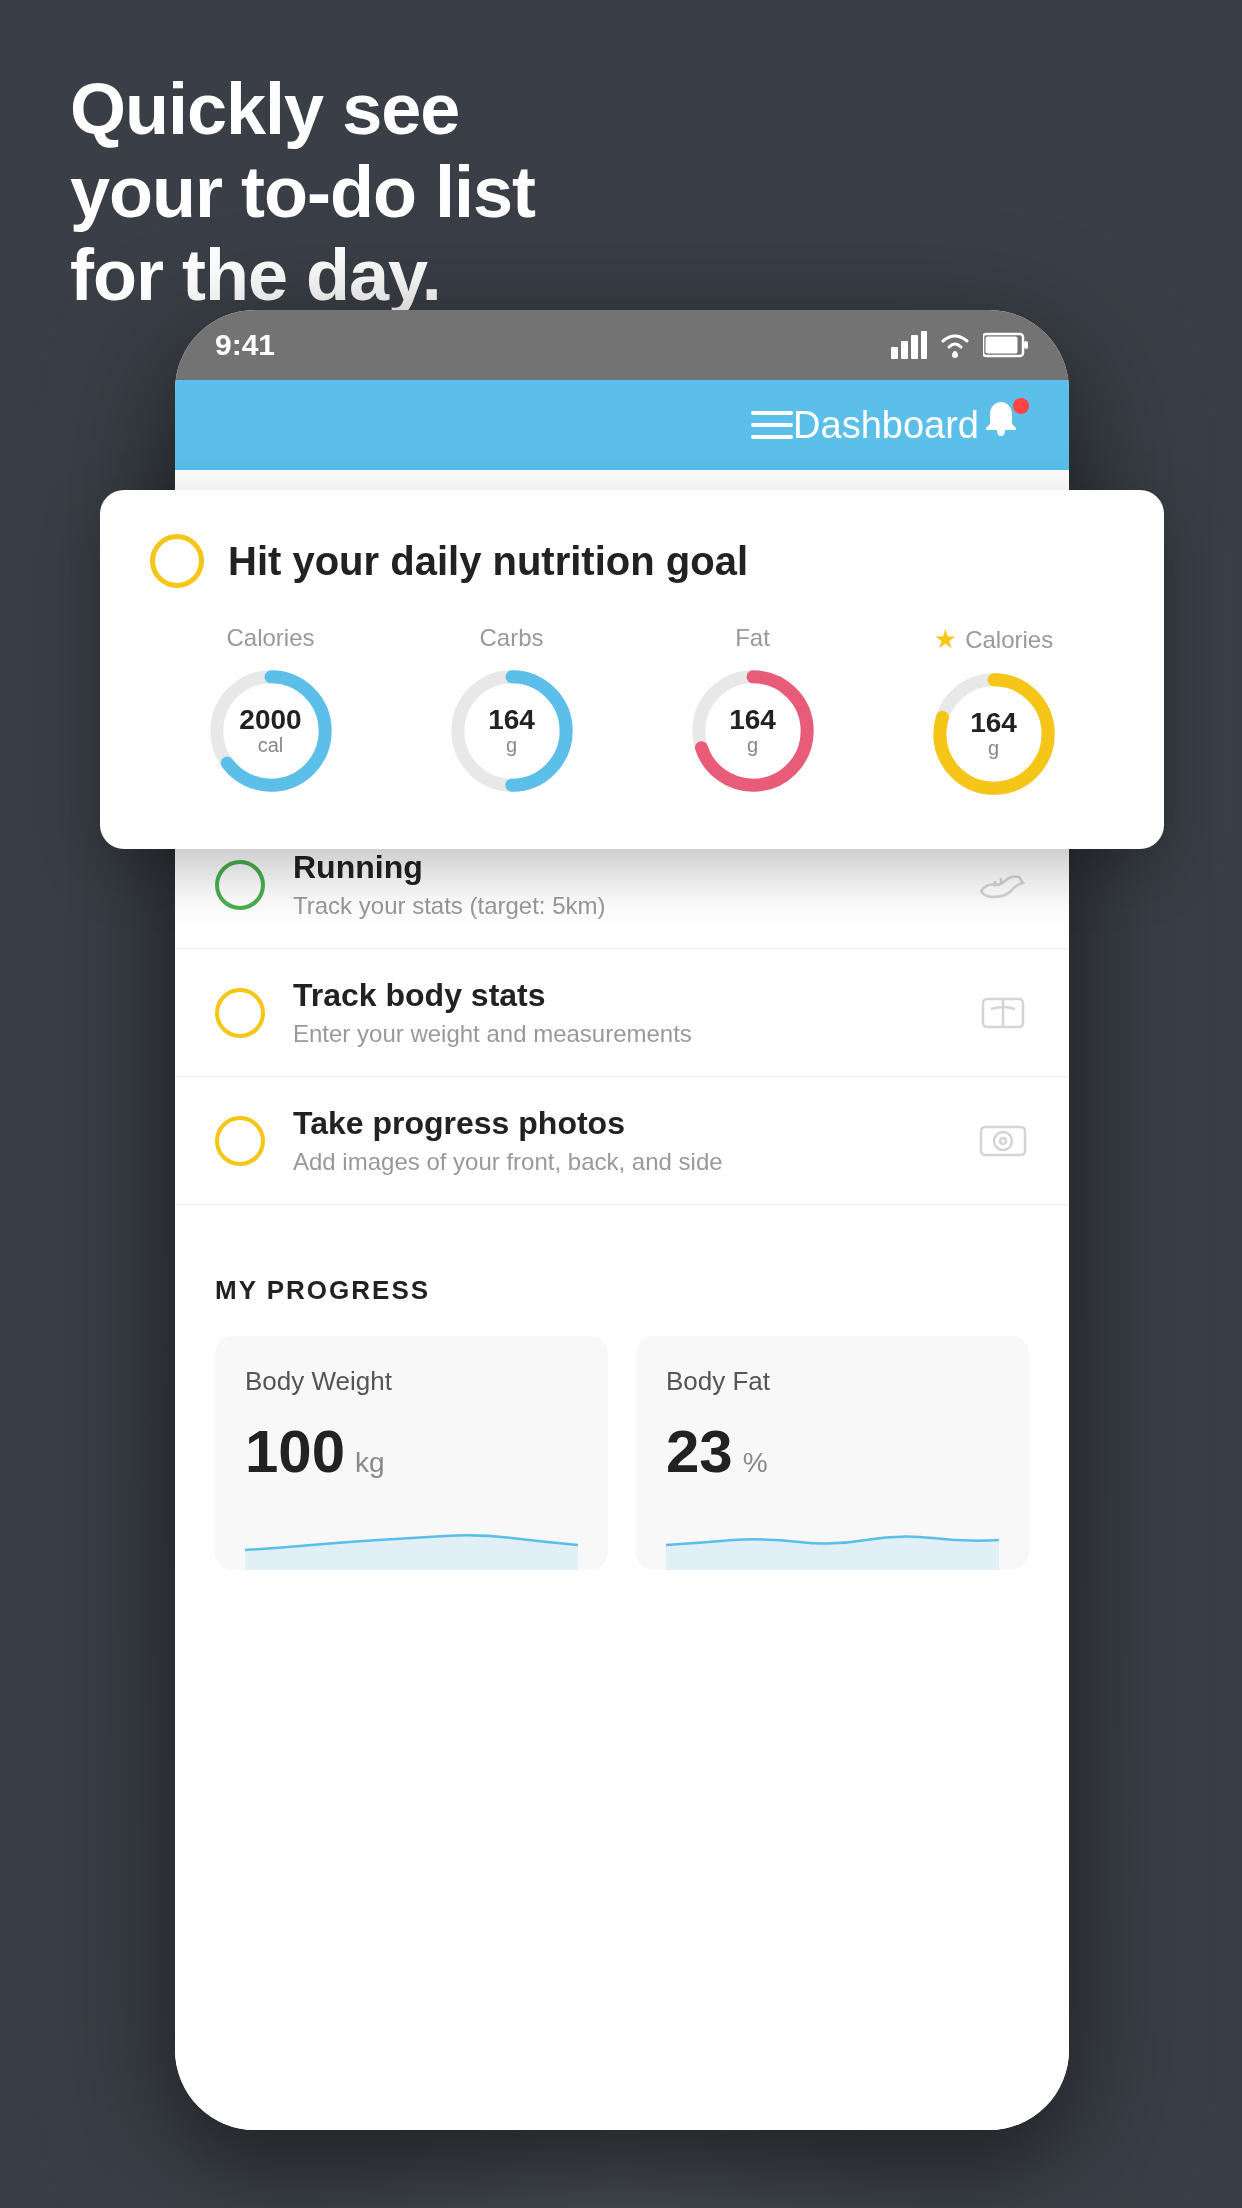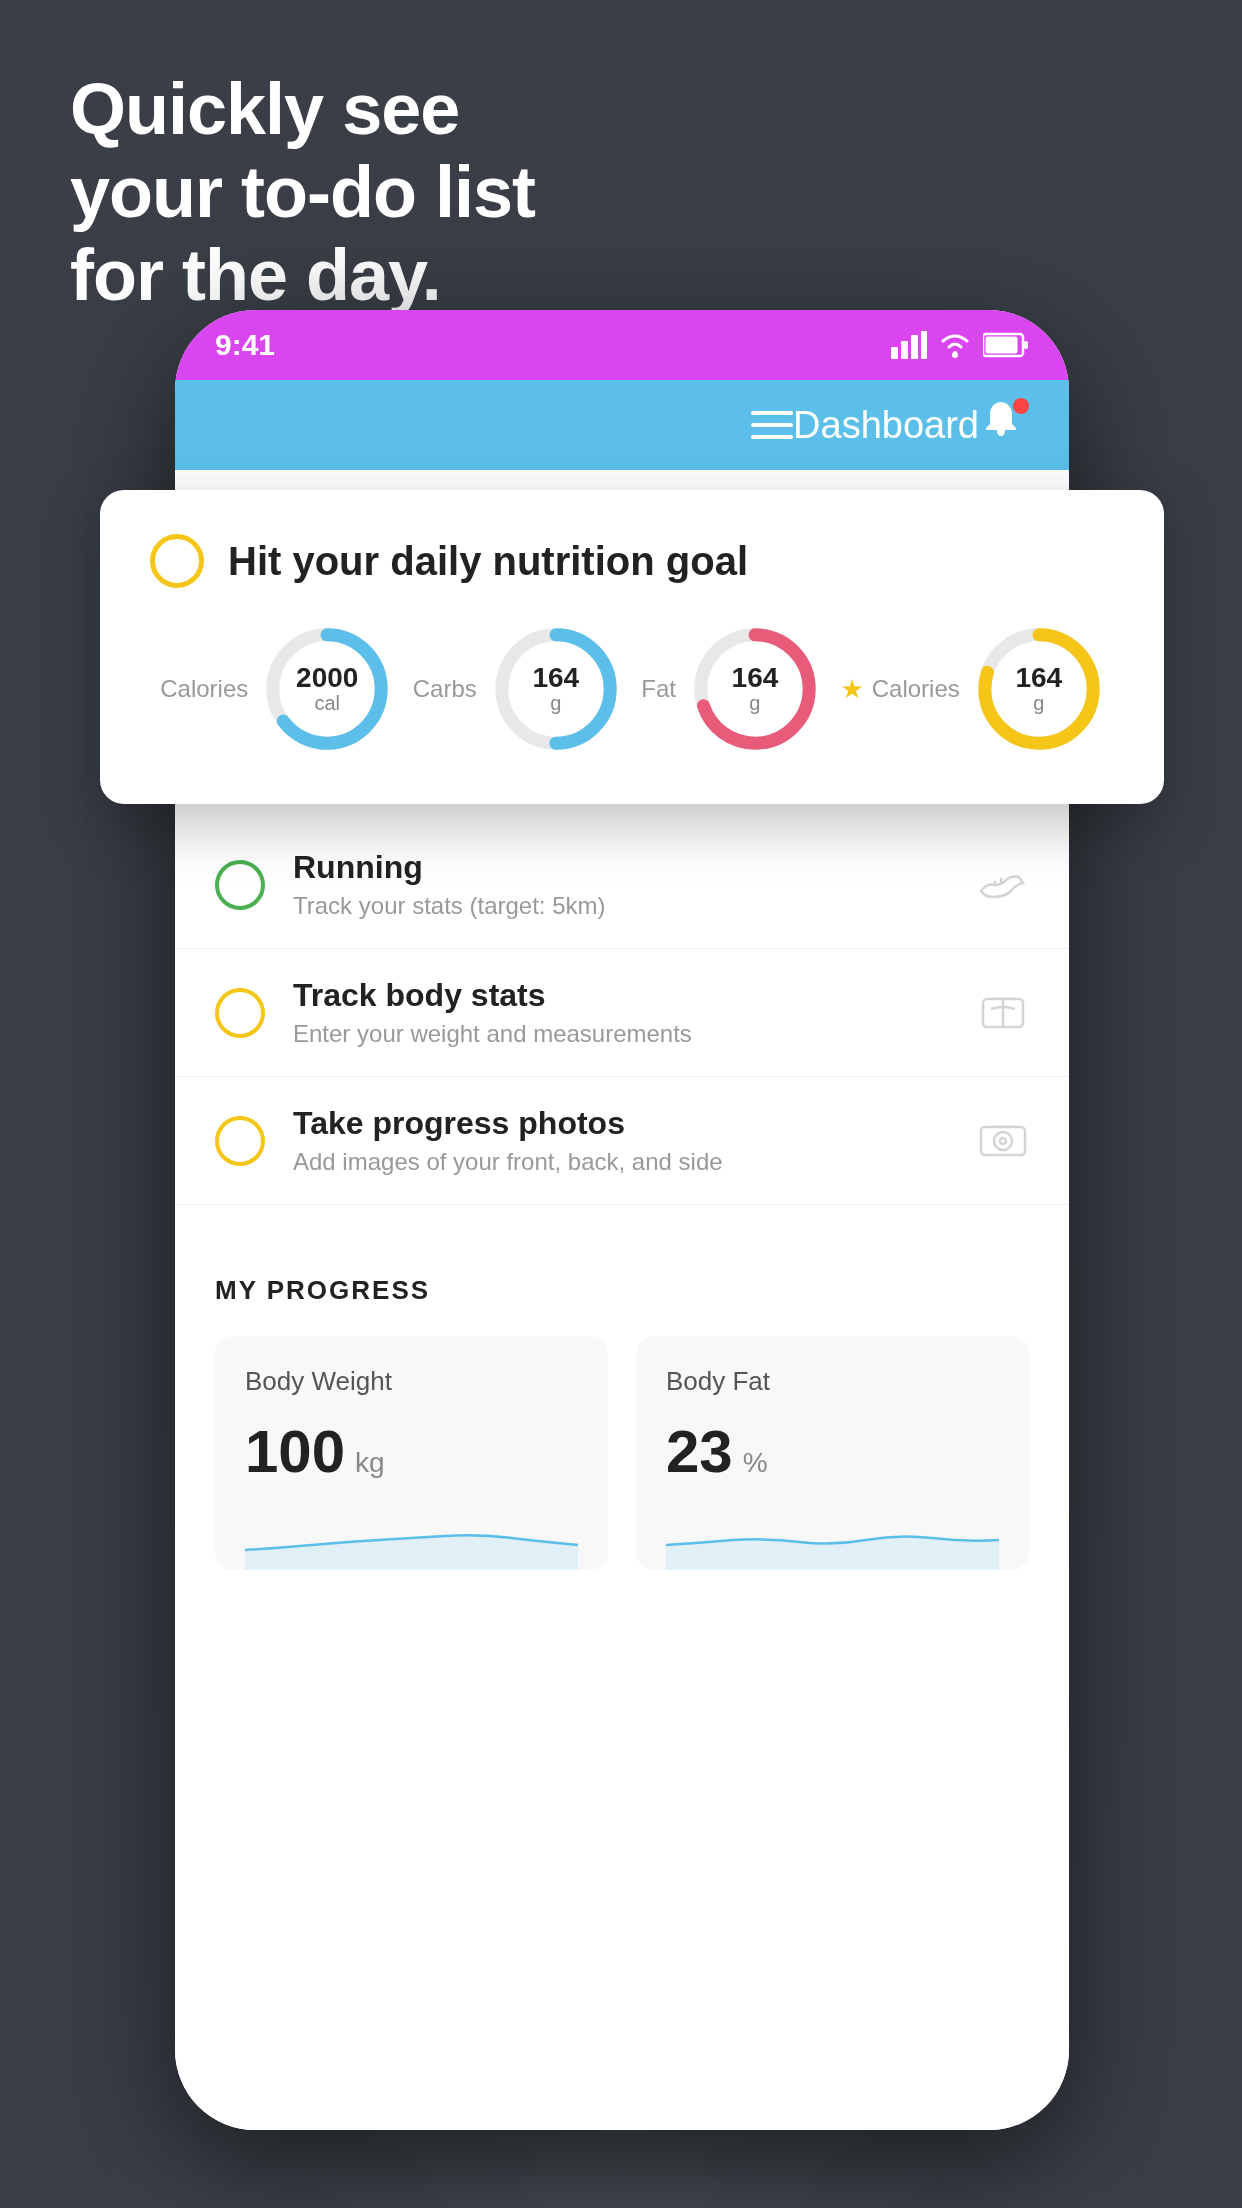--- a/index.html
+++ b/index.html
@@ -39,21 +39,21 @@
       width: 894px;
       height: 1820px;
       background: #f0f0f0;
       border-radius: 80px;
       overflow: hidden;
       box-shadow: 0 40px 120px rgba(0,0,0,0.6);
     }
 
     
     .status-bar {
-      background: #d946ef;
+      background: #737373;
       height: 70px;
       display: flex;
       align-items: center;
       justify-content: space-between;
       padding: 0 40px;
       color: #fff;
       font-size: 28px;
       font-weight: 600;
     }
 
@@ -170,21 +170,21 @@
     }
 
     .nutrition-row {
       display: flex;
       justify-content: space-around;
       align-items: flex-start;
     }
 
     .nutrition-item {
       display: flex;
-      flex-direction: row;
+      flex-direction: column;
       align-items: center;
       gap: 14px;
     }
 
     .nutrition-label {
       font-size: 24px;
       color: #999;
     }
 
     .nutrition-label.star {

